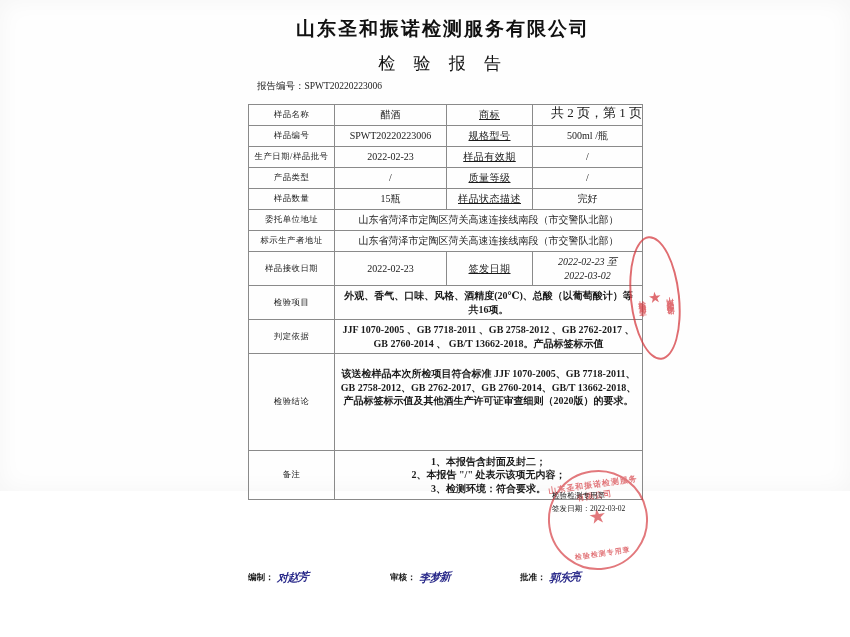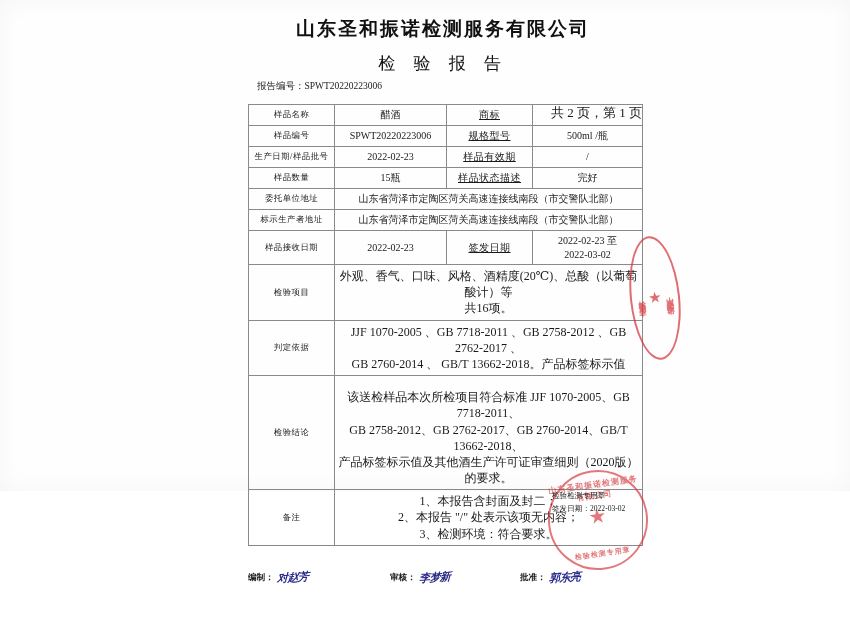--- a/index.html
+++ b/index.html
@@ -104,29 +104,31 @@
     text-decoration: underline;
   }
   td.val {
     font-size: 10px;
   }
   td.tall {
     height: 26px;
   }
   .wrapcell {
     line-height: 1.5;
-    font-size: 12px;
+    font-size: 10px;
     text-align: left;
     padding-left: 6px;
     padding-right: 4px;
+    font-weight: bold;
   }
   .center-wrap {
     text-align: center;
     line-height: 1.5;
     font-size: 7.6px;
+    font-style: italic;
   }
   .footer {
     position: absolute;
     left: 248px;
     top: 566px;
     width: 394px;
     font-size: 8.6px;
   }
   .footer-inner {
     position: relative;
@@ -278,20 +280,26 @@
       <tr>
         <td class="label">样品编号</td>
         <td class="val">SPWT20220223006</td>
         <td class="label2">规格型号</td>
         <td class="val">500ml /瓶</td>
       </tr>
       <tr>
         <td class="label">生产日期/样品批号</td>
         <td class="val">2022-02-23</td>
         <td class="label2">样品有效期</td>
+        <td class="val">/</td>
+      </tr>
+      <tr>
+        <td class="label">产品类型</td>
+        <td class="val">/</td>
+        <td class="label2">质量等级</td>
         <td class="val">/</td>
       </tr>
       <tr>
         <td class="label">样品数量</td>
         <td class="val">15瓶</td>
         <td class="label2">样品状态描述</td>
         <td class="val">完好</td>
       </tr>
 
       <tr>

